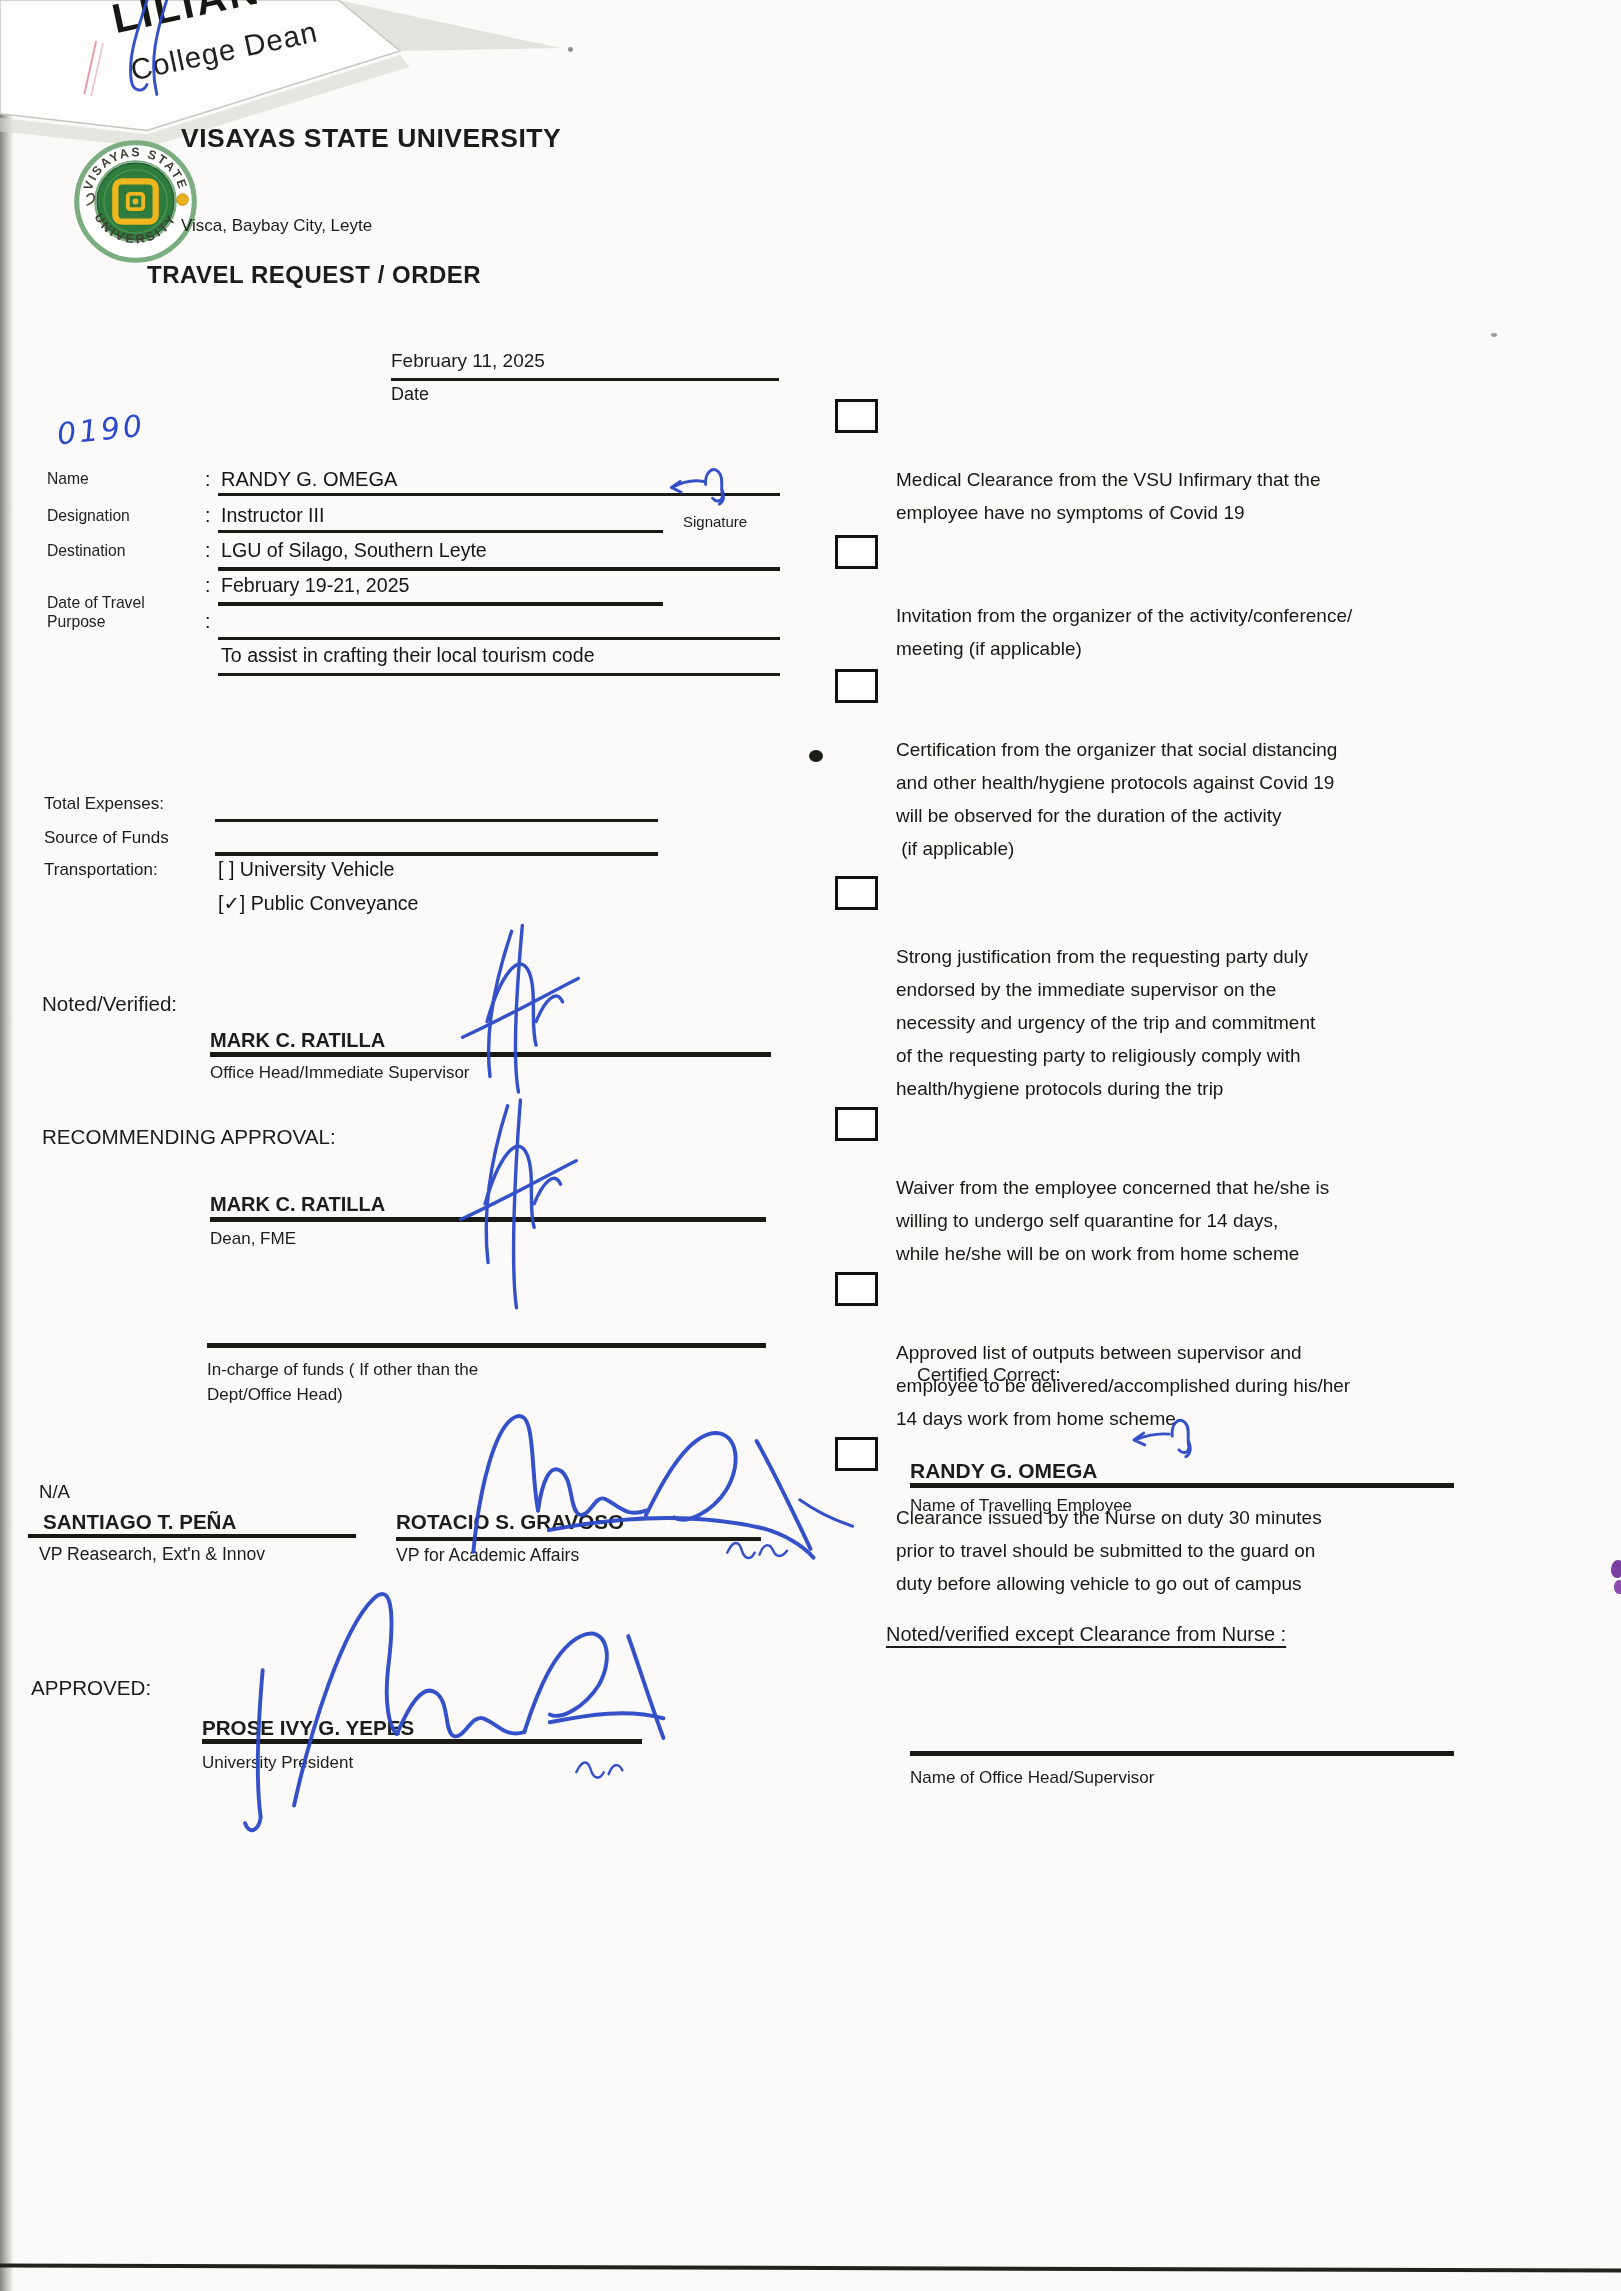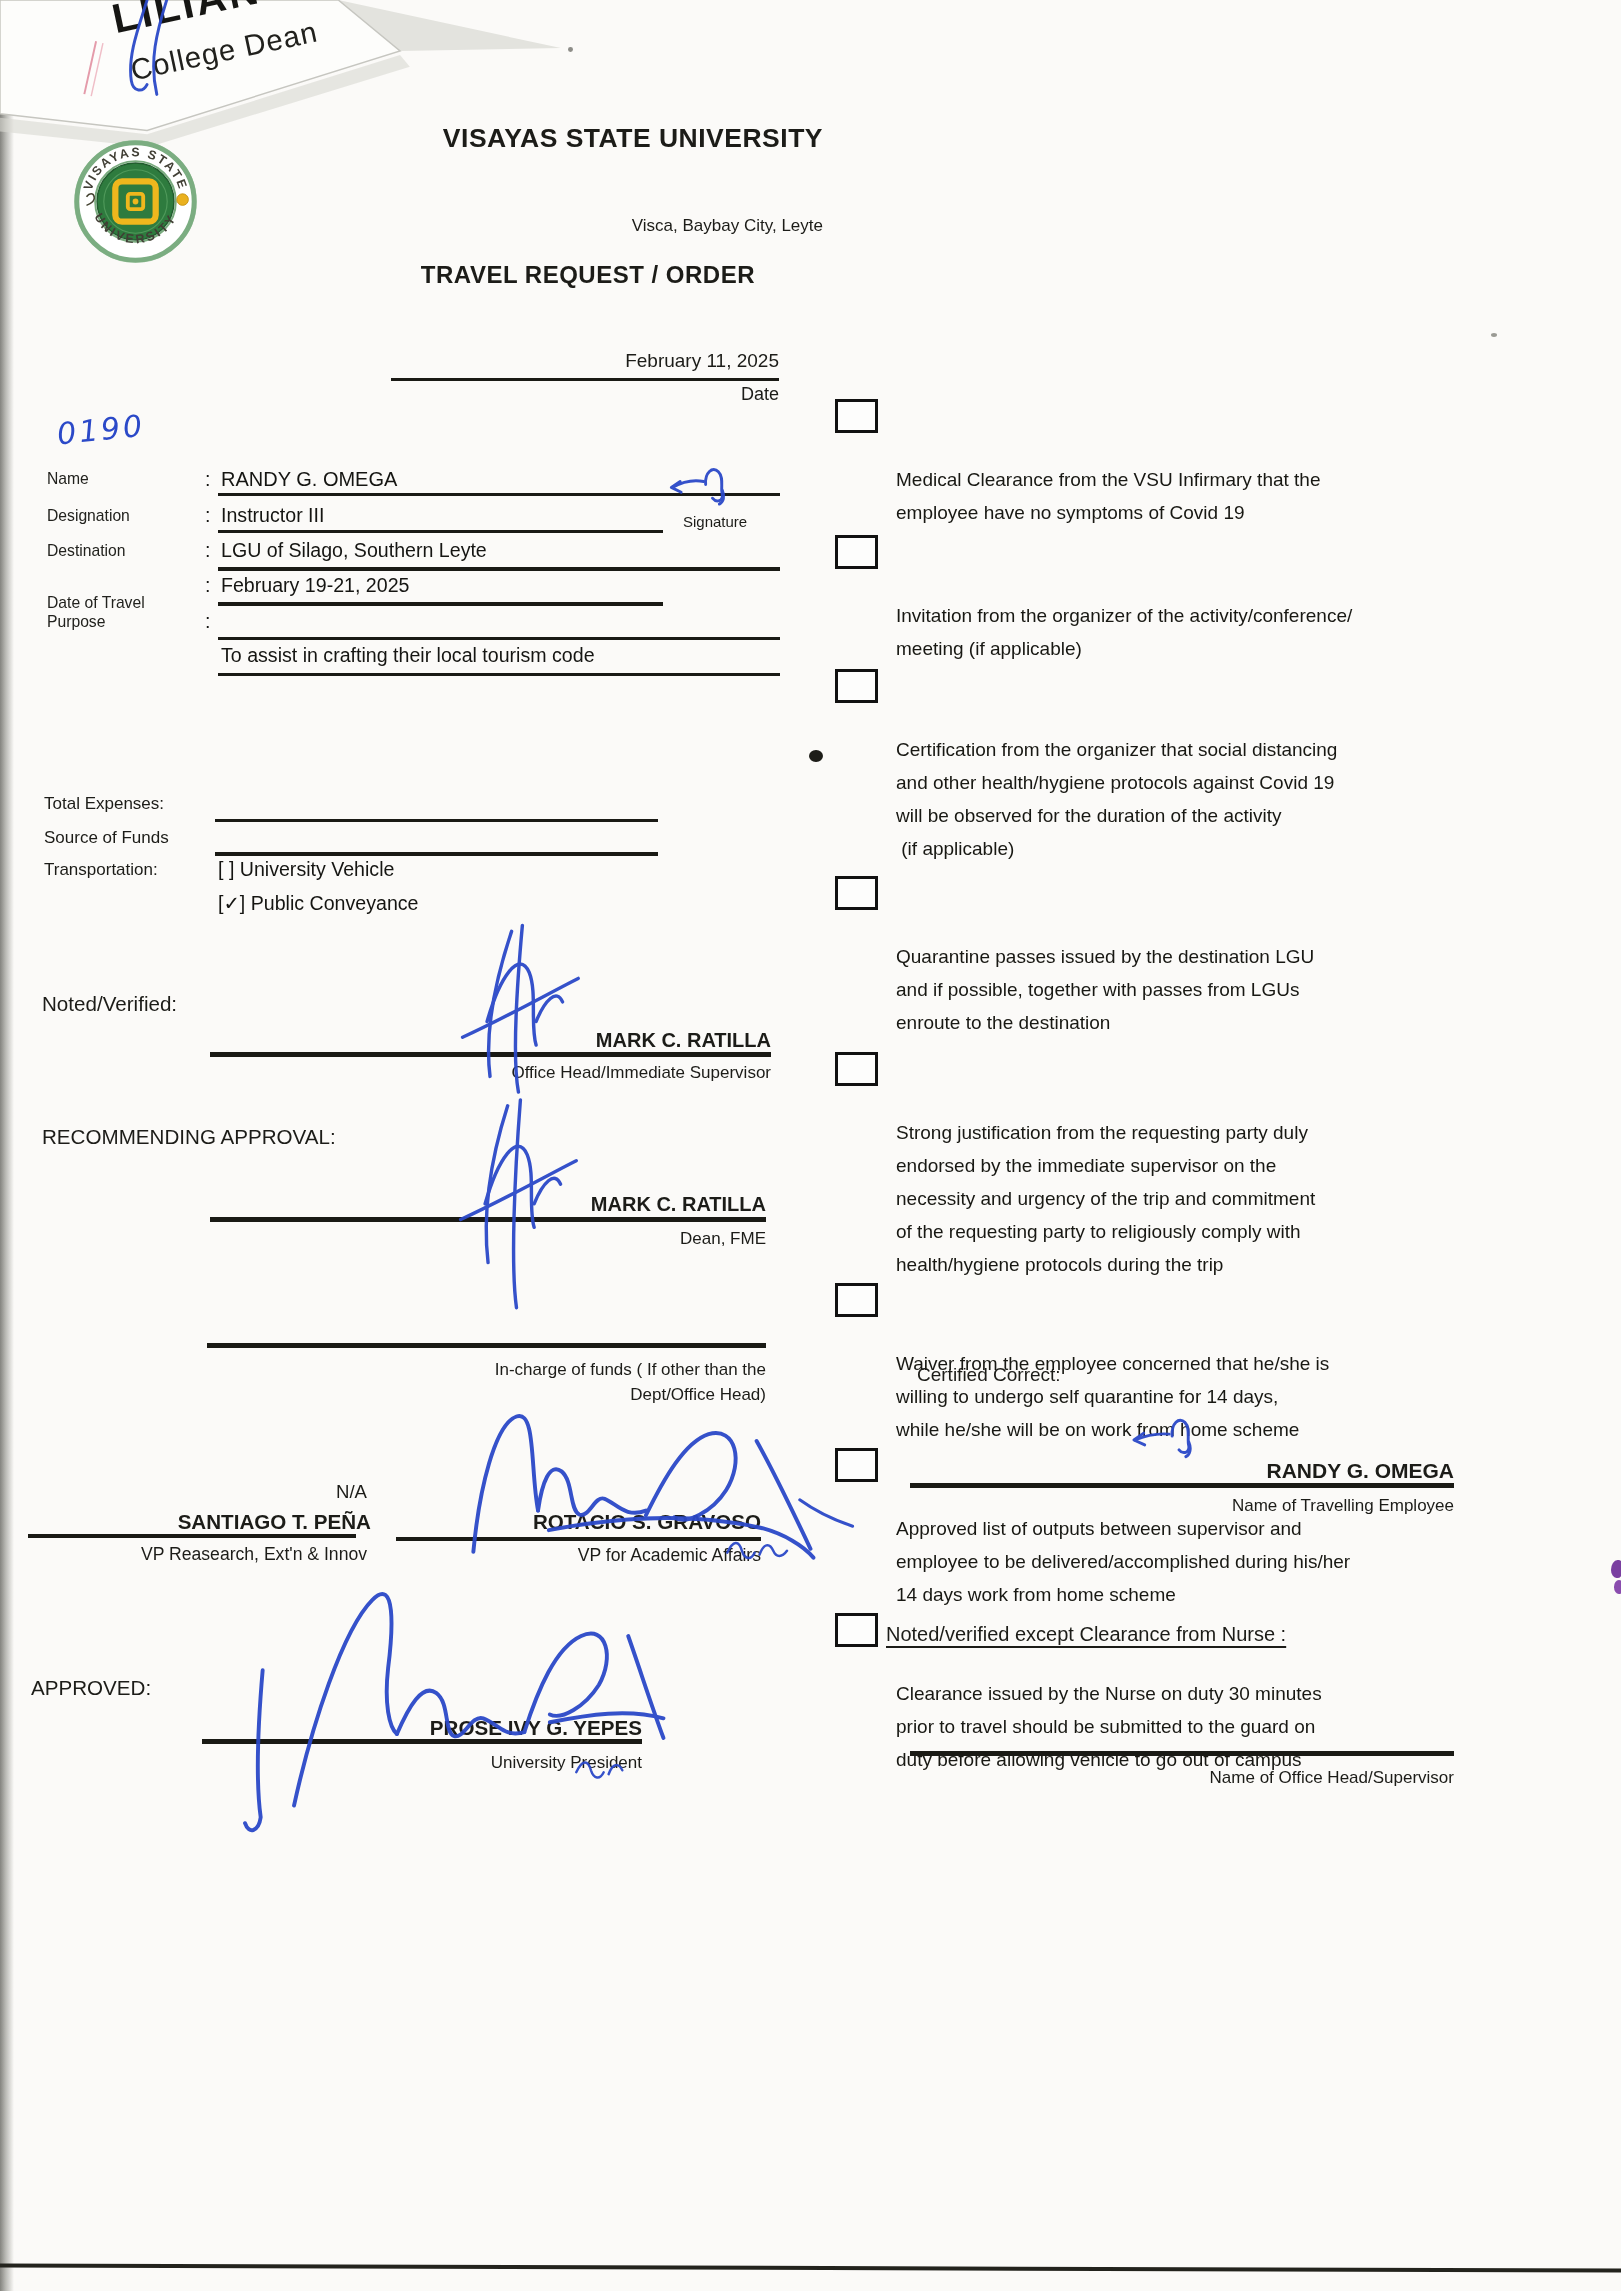--- a/index.html
+++ b/index.html
@@ -1,20 +1,20 @@
 <!DOCTYPE html>
 <html><head>
 <meta charset="utf-8">
 <style>
   html,body{margin:0;padding:0;background:#888;}
   .page{position:relative;width:1621px;height:2292px;background:#fbfaf8;
         font-family:"Liberation Sans", sans-serif;color:#1c1c18;overflow:hidden;}
   .abs{position:absolute;}
   .ln{position:absolute;background:#1a1a15;}
-  .ctr{text-align:right;}
+  .ctr{text-align:left;}
   .pre{white-space:pre-line;}
   .b{font-weight:bold;}
   .lbl{font-size:15.7px;color:#22221e;}
   .val{font-size:19.6px;color:#151512;}
   .cap{font-size:17px;}
   .chk-col{position:absolute;left:835px;top:397px;width:706px;}
   .chk-item{position:relative;padding-left:61px;font-size:19px;line-height:33px;
             white-space:pre-line;color:#181813;}
   .chk-box{position:absolute;left:0;top:2px;width:37px;height:28px;border:3.9px solid #111;
            background:#fdfdfc;}
@@ -148,26 +148,20 @@
       <span>Invitation from the organizer of the activity/conference/
 meeting (if applicable)</span>
     </div>
     <div class="chk-item" style="margin-bottom:8.8px;">
       <span class="chk-box"></span>
       <span>Certification from the organizer that social distancing
 and other health/hygiene protocols against Covid 19
 will be observed for the duration of the activity
 &nbsp;(if applicable)</span>
     </div>
-    <div class="chk-item" style="margin-bottom:11.8px;">
-      <span class="chk-box"></span>
-      <span>Quarantine passes issued by the destination LGU
-and if possible, together with passes from LGUs
-enroute to the destination</span>
-    </div>
     <div class="chk-item">
       <span class="chk-box"></span>
       <span>Strong justification from the requesting party duly
 endorsed by the immediate supervisor on the
 necessity and urgency of the trip and commitment
 of the requesting party to religiously comply with
 health/hygiene protocols during the trip</span>
     </div>
     <div class="chk-item">
       <span class="chk-box"></span>

